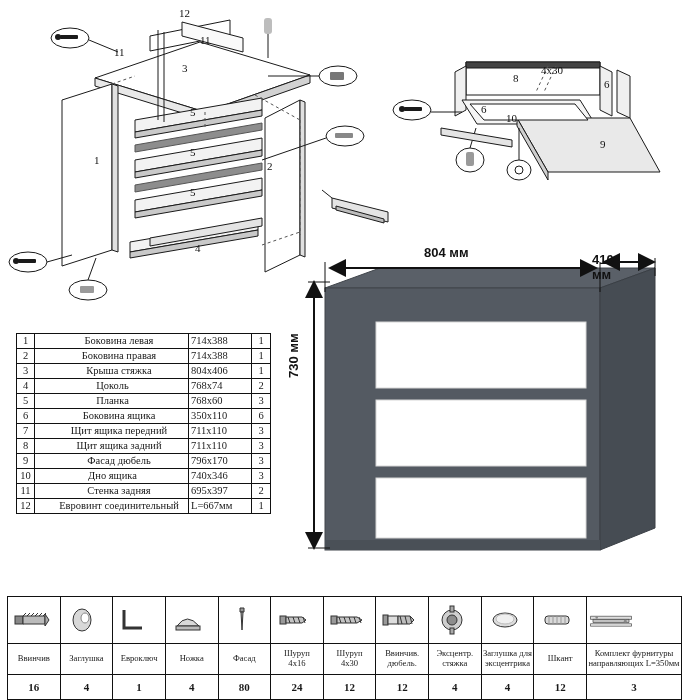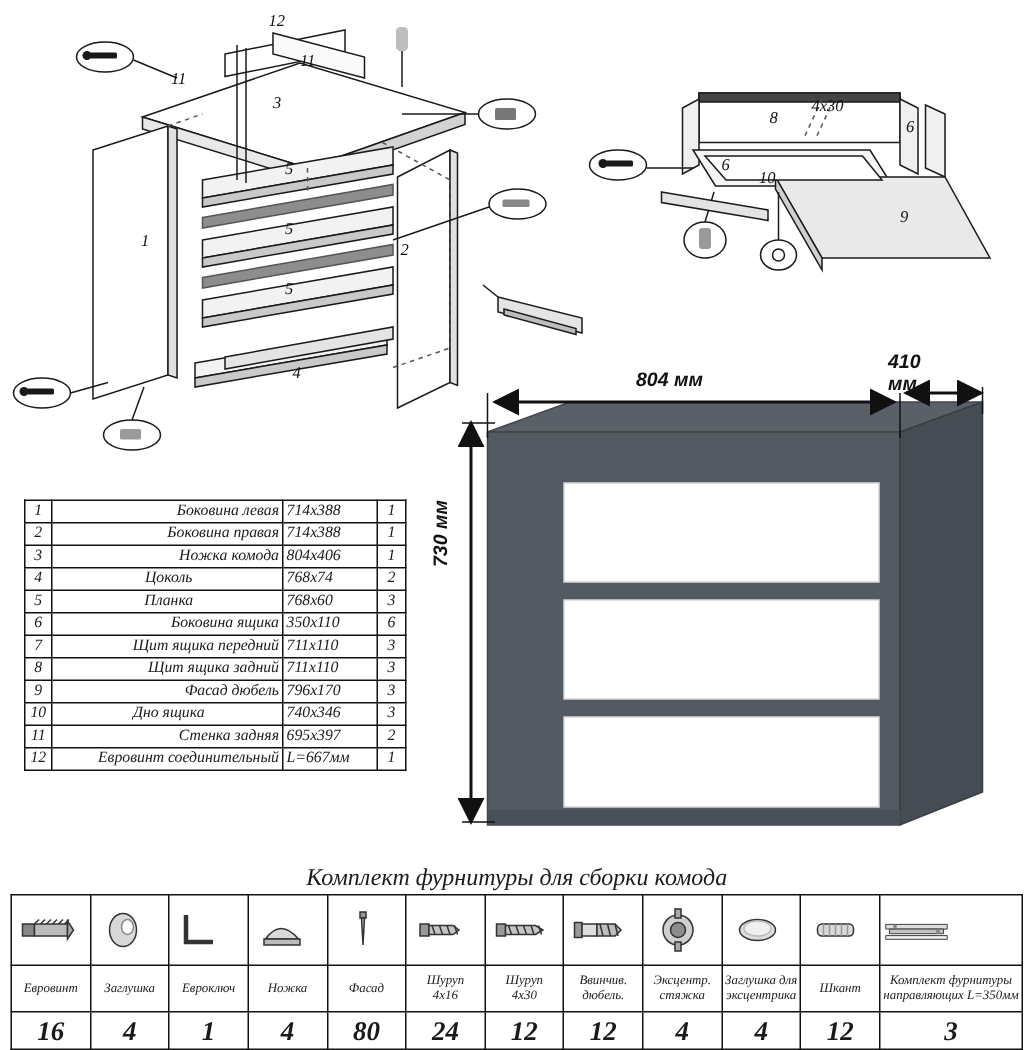--- a/index.html
+++ b/index.html
@@ -4,71 +4,71 @@
 <style>
   html,body{margin:0;padding:0;}
   body{
     width:689px;height:700px;
     background:#ffffff;
     font-family:"Liberation Serif", serif;
     color:#1a1a1a;
     position:relative;
     overflow:hidden;
   }
-  .stage{position:absolute;left:0;top:0;width:573px;height:700px;font-style:italic;}
+  .stage{position:absolute;left:0;top:0;width:573px;height:700px;}
   svg{display:block;}
 
   
   .parts-table{
     position:absolute;left:16px;top:333px;
     border-collapse:collapse;
     font-size:10.5px;
     font-family:"Liberation Serif", serif;
   }
   .parts-table td{
     border:1px solid #111;
     padding:0 2px;
     height:14px;
     line-height:14px;
     white-space:nowrap;
   }
   .parts-table td.num{width:13px;text-align:center;}
-  .parts-table td.name{width:134px;text-align:right;padding-left:17px;}
+  .parts-table td.name{width:134px;text-align:center;padding-left:17px;}
   .parts-table td.name.ind{text-align:center;padding-left:4px;}
   .parts-table td.dim{width:58px;text-align:left;}
   .parts-table td.qty{width:14px;text-align:center;}
 
   
   .dimlabel{
     position:absolute;
     font-family:"Liberation Sans", sans-serif;
     font-weight:bold;
     font-size:13px;
     color:#111;
   }
   #dim-width{left:424px;top:245px;}
-  #dim-depth{left:592px;top:233px;}
+  #dim-depth{left:592px;top:252px;}
   #dim-height{left:286px;top:378px;transform:rotate(-90deg);transform-origin:left top;}
 
   
   .kit-title{
     position:absolute;left:0;top:577px;width:689px;
     text-align:center;font-size:16px;font-family:"Liberation Serif", serif;
   }
   .kit-wrap{position:absolute;left:7px;top:596px;width:675px;}
   .kit-table{
     border-collapse:collapse;
     width:675px;
     table-layout:fixed;
     font-family:"Liberation Serif", serif;
   }
   .kit-table td{border:1px solid #111;text-align:center;vertical-align:middle;}
   .kit-icon{height:44px;}
   .kit-name{height:28px;font-size:8.6px;line-height:9.6px;padding:1px;}
-  .kit-qty{height:22px;font-size:18px;font-weight:bold;}
+  .kit-qty{height:22px;font-size:11px;font-weight:bold;}
   .kit-name span{display:block;}
 </style>
 </head>
 <body>
 
 <div class="stage">
 
 <svg width="689" height="700" viewBox="0 0 689 700">
   <defs>
     <marker id="arrH" markerWidth="9" markerHeight="9" refX="8" refY="4.5" orient="auto">
@@ -251,21 +251,21 @@
           <td class="qty">1</td>
         </tr>
         <tr>
           <td class="num">2</td>
           <td class="name">Боковина правая</td>
           <td class="dim">714х388</td>
           <td class="qty">1</td>
         </tr>
         <tr>
           <td class="num">3</td>
-          <td class="name">Ножка комода</td>
+          <td class="name">Крыша стяжка</td>
           <td class="dim">804х406</td>
           <td class="qty">1</td>
         </tr>
         <tr>
           <td class="num">4</td>
           <td class="name ind">Цоколь</td>
           <td class="dim">768х74</td>
           <td class="qty">2</td>
         </tr>
         <tr>
@@ -312,21 +312,20 @@
         </tr>
         <tr>
           <td class="num">12</td>
           <td class="name">Евровинт соединительный</td>
           <td class="dim">L=667мм</td>
           <td class="qty">1</td>
         </tr>
       </tbody>
 </table>
 
-<div class="kit-title">Комплект фурнитуры для сборки комода</div>
 <div class="kit-wrap">
   <table class="kit-table">
     <tbody>
       <tr id="kit-row-icons">
             <td class="kit-icon">
               <svg width="46" height="40" viewBox="0 0 46 40">
                 <rect x="6" y="16" width="8" height="8" fill="#888" stroke="#333"></rect>
                 <path d="M14 16 h22 v8 h-22z" fill="#bbb" stroke="#333"></path>
                 <path d="M14 16 l3 -3 m1 3 l3 -3 m1 3 l3 -3 m1 3 l3 -3 m1 3 l3 -3 m1 3 l3 -3" stroke="#333" fill="none"></path>
                 <path d="M36 14 l4 6 l-4 6z" fill="#aaa" stroke="#333"></path>
@@ -402,21 +401,21 @@
                 <path d="M4 14 h66 v5 h-66z" fill="#dedede" stroke="#333"></path>
                 <path d="M8 19 h58 v5 h-58z" fill="#c2c2c2" stroke="#333"></path>
                 <circle cx="14" cy="16" r="2" fill="#888"></circle>
                 <circle cx="60" cy="22" r="2.4" fill="#888"></circle>
                 <path d="M4 26 h66 v4 h-66z" fill="#eee" stroke="#333"></path>
               </svg>
             </td>
           </tr>
       <tr id="kit-row-names">
             <td class="kit-name">
-              <span>Евровинт</span>
+              <span>Ввинчив</span>
             </td>
             <td class="kit-name">
               <span>Заглушка</span>
             </td>
             <td class="kit-name">
               <span>Евроключ</span>
             </td>
             <td class="kit-name">
               <span>Ножка</span>
             </td>

